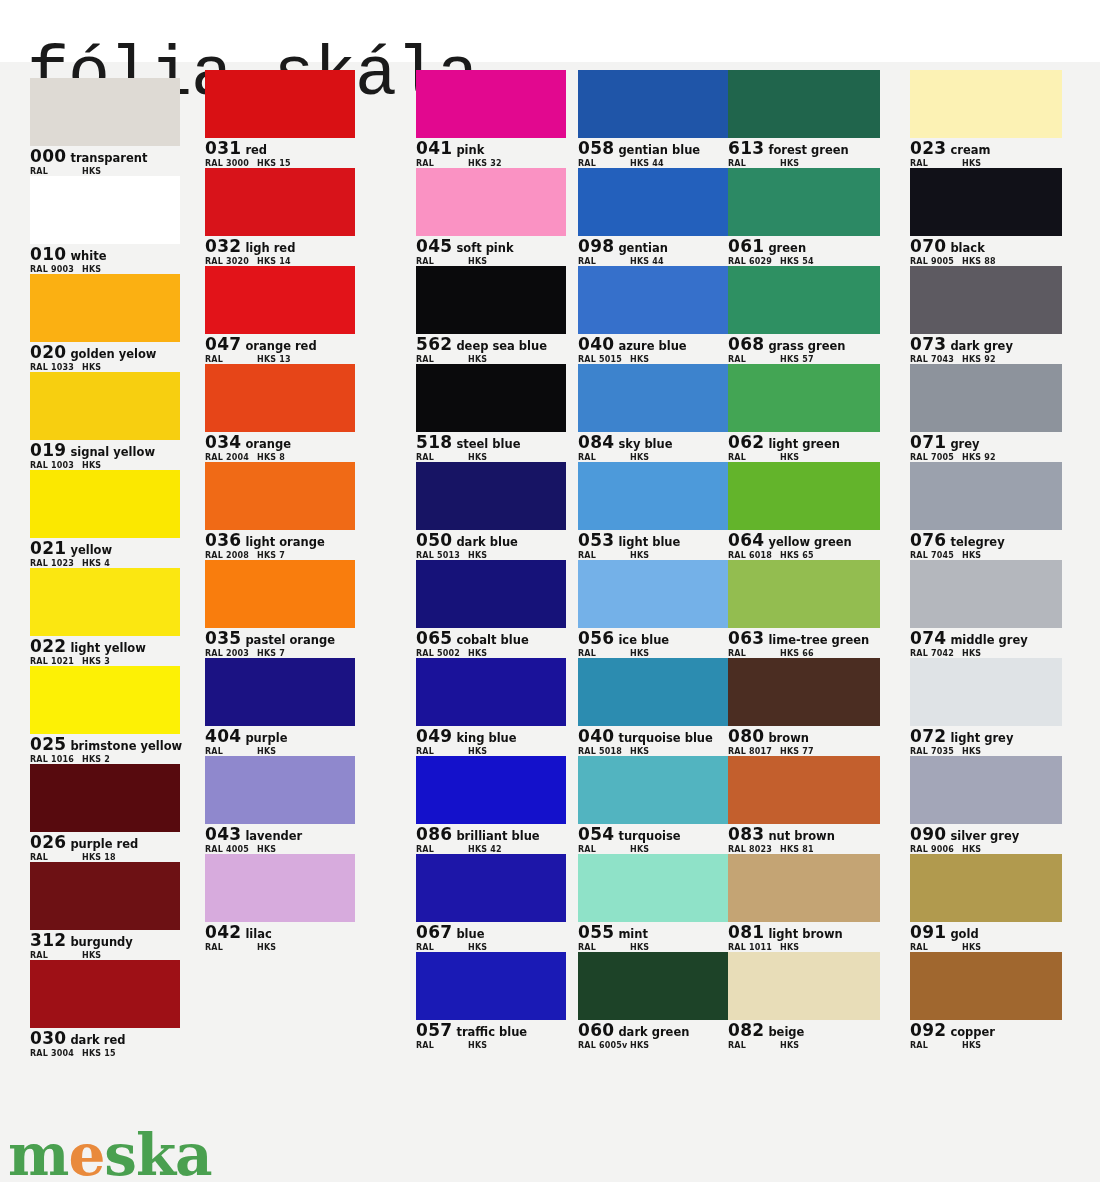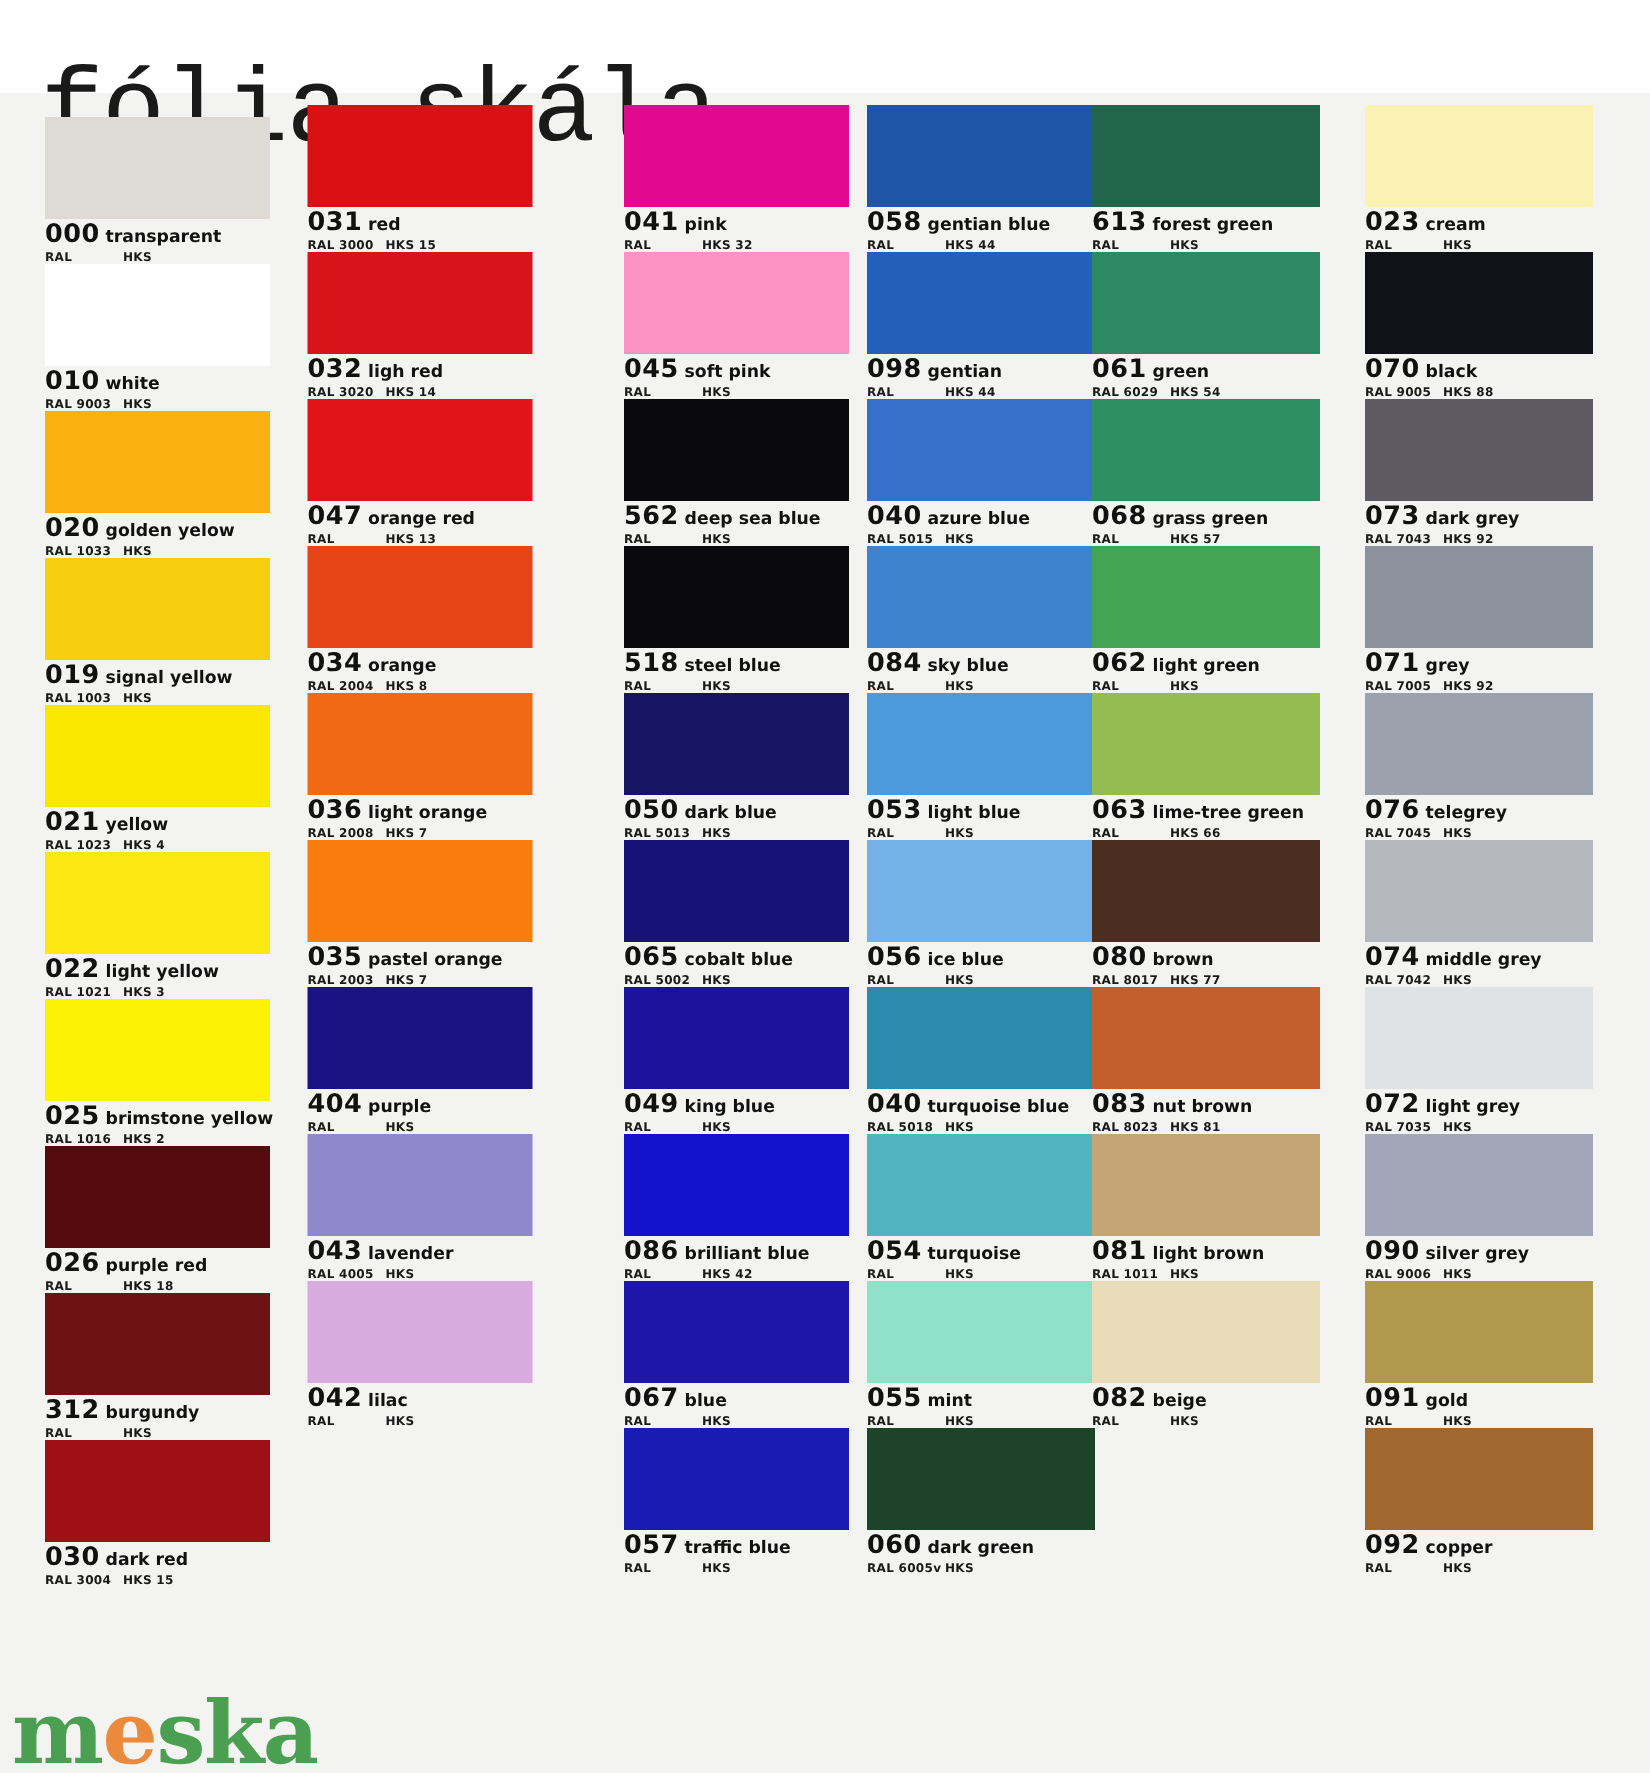--- a/index.html
+++ b/index.html
@@ -334,20 +334,25 @@
           <div class="swatch" style="background: rgb(46, 144, 98);"></div>
           <div class="label"><span class="code">068</span><span class="cname">grass green</span></div>
           <div class="refs"><span class="ral">RAL</span><span class="hks">HKS 57</span></div>
         </div>
         <div class="cell">
           <div class="swatch" style="background: rgb(67, 165, 84);"></div>
           <div class="label"><span class="code">062</span><span class="cname">light green</span></div>
           <div class="refs"><span class="ral">RAL</span><span class="hks">HKS</span></div>
         </div>
         <div class="cell">
+          <div class="swatch" style="background: rgb(99, 180, 43);"></div>
+          <div class="label"><span class="code">064</span><span class="cname">yellow green</span></div>
+          <div class="refs"><span class="ral">RAL 6018</span><span class="hks">HKS 65</span></div>
+        </div>
+        <div class="cell">
           <div class="swatch" style="background: rgb(147, 189, 80);"></div>
           <div class="label"><span class="code">063</span><span class="cname">lime-tree green</span></div>
           <div class="refs"><span class="ral">RAL</span><span class="hks">HKS 66</span></div>
         </div>
         <div class="cell">
           <div class="swatch" style="background: rgb(75, 45, 34);"></div>
           <div class="label"><span class="code">080</span><span class="cname">brown</span></div>
           <div class="refs"><span class="ral">RAL 8017</span><span class="hks">HKS 77</span></div>
         </div>
         <div class="cell">

